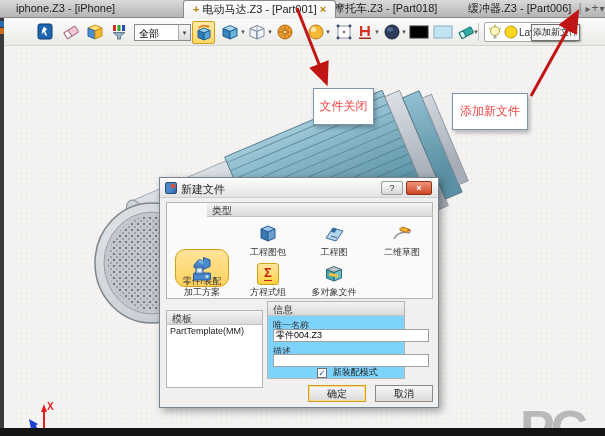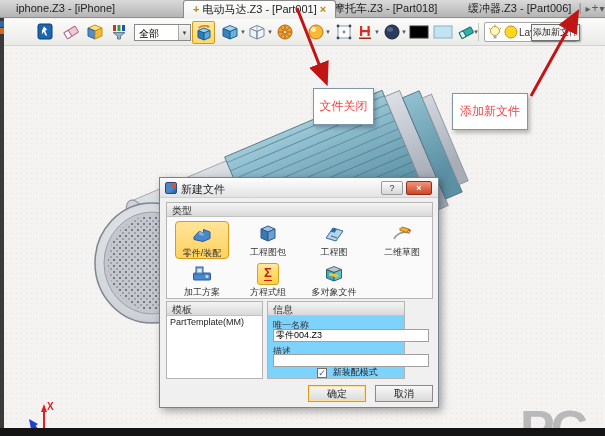--- a/index.html
+++ b/index.html
@@ -62,32 +62,32 @@
   .dicon:after { content:""; position:absolute; right:1px; top:1px; width:4px; height:4px; background:#e05030; border-radius:1px; }
   .dhelp { position:absolute; right:35px; top:3px; width:22px; height:14px;
     background:linear-gradient(#fbfbfb,#d8d8d8); border:1px solid #9a9a9a; border-radius:2px;
     text-align:center; font-size:9px; line-height:12px; color:#333; }
   .dclose { position:absolute; right:6px; top:3px; width:26px; height:14px;
     background:linear-gradient(#f0957c,#cc4724); border:1px solid #8e3018; border-radius:2px;
     text-align:center; font-size:9px; line-height:12px; color:#fff; font-weight:bold; }
   .grp { position:absolute; border:1px solid #b5b5b5; background:#fafafa; }
   .grp-head { height:14px; background:linear-gradient(#f4f4f4,#d9d9d9); border-bottom:1px solid #c2c2c2;
     font-size:10px; color:#333; padding:1px 0 0 5px; }
-  .grp-type { left:6px; top:24px; width:267px; height:97px; }
+  .grp-type { left:6px; top:24px; width:267px; height:97px;padding-left:40px; }
   .titem { position:absolute; width:54px; height:38px; text-align:center; font-size:9px; color:#333; padding-top:2px; }
   .titem .ticon { width:22px; height:22px; margin:0 auto; }
   .titem .tlabel { margin-top:1px; white-space:nowrap; }
-  .titem.sel { background:linear-gradient(#ffe49a,#ffd25e); border:1px solid #d89c17; border-radius:4px; }
+  .titem.sel { background:linear-gradient(#ffe49a,#ffd25e); border:1px solid #d89c17; border-radius:10px;margin-top:28px; }
   .r1 { top:18px; } .r2 { top:58px; }
   .c1p { left:8px; } .c2p { left:74px; } .c3p { left:140px; } .c4p { left:208px; }
   .eqicon { width:22px; height:22px; margin:0 auto; background:linear-gradient(#ffe8a0,#ffd040);
     border:1px solid #d8a018; border-radius:3px; }
   .eqicon span { display:inline-block; margin-top:2px; color:#c82010; font-size:13px; font-weight:bold;
     border-bottom:1px solid #c82010; line-height:14px; }
-  .grp-tpl { left:6px; top:123px; width:97px; height:78px; background:#ffffff; }
+  .grp-tpl { left:6px; top:132px; width:97px; height:78px; background:#ffffff; }
   .tpl-item { height:13px; line-height:13px; font-size:9px; padding-left:3px; white-space:nowrap; }
   .tpl-item.sel { background:linear-gradient(#ffe49a,#ffd25e); border:1px solid #e0b040; }
   .grp-info { left:107px; top:123px; width:138px; height:78px; background:#7dd3fc; }
   .ilabel { position:absolute; left:5px; font-size:9px; color:#333; }
   .iinput { position:absolute; left:5px; width:156px; height:13px; border:1px solid #a0a0a0; background:#fff;
     font-size:9px; font-family:"Liberation Sans","DejaVu Sans",sans-serif; padding:0 2px; }
   .cbrow { position:absolute; left:5px; top:64px; height:12px;margin-left:44px; }
   .cbox { display:inline-block; width:10px; height:10px; border:1px solid #707070; background:#fff;
     font-size:9px; line-height:9px; text-align:center; color:#2a5fb0; vertical-align:middle; }
   .cblabel { font-size:9px; vertical-align:middle; margin-left:3px; }

